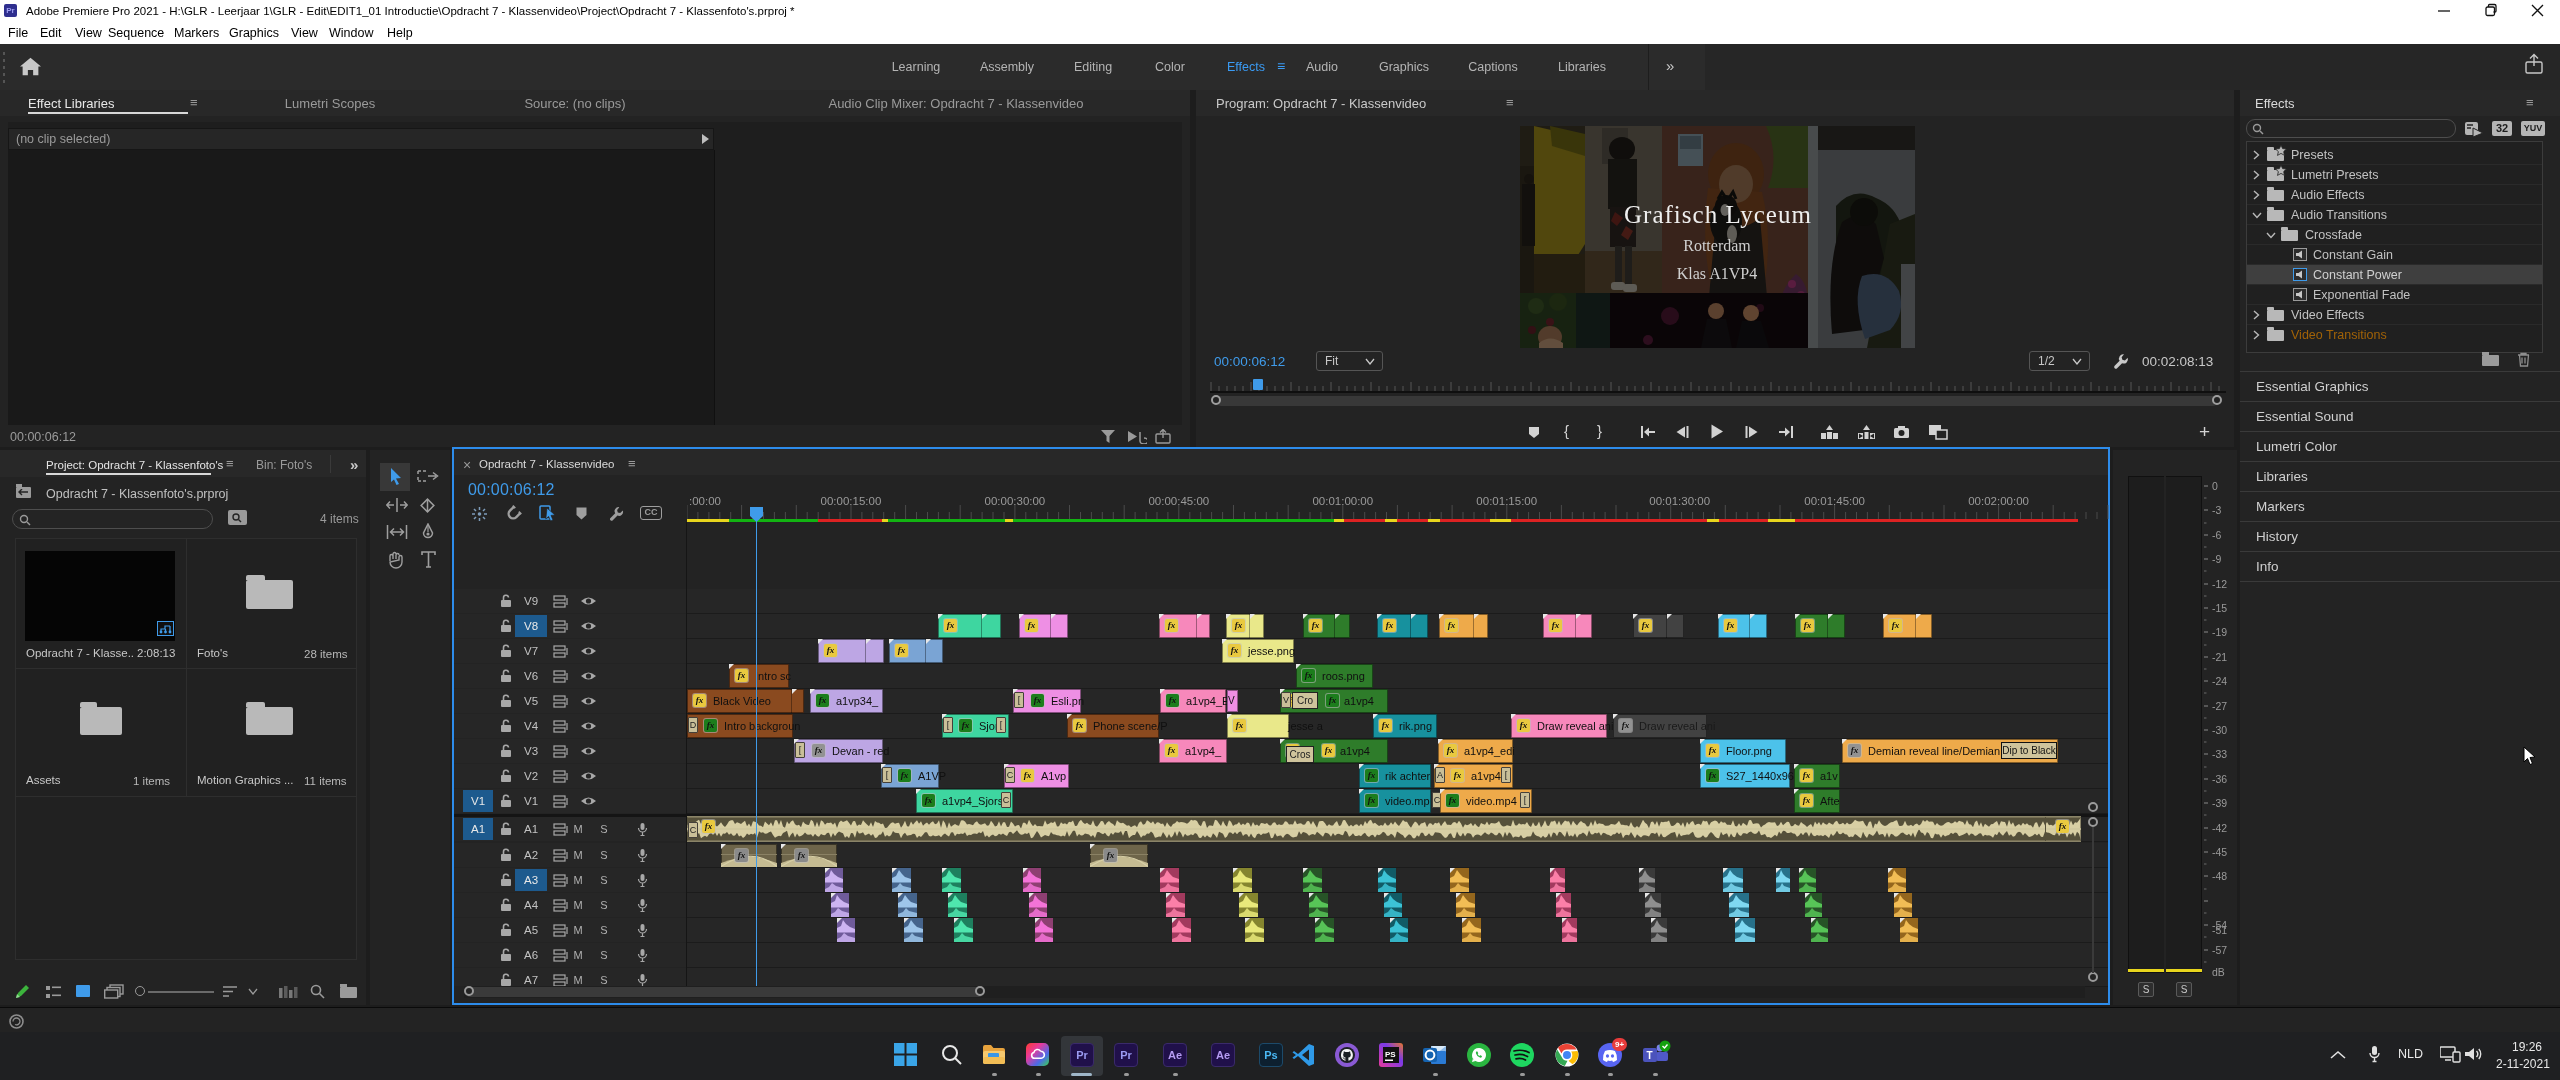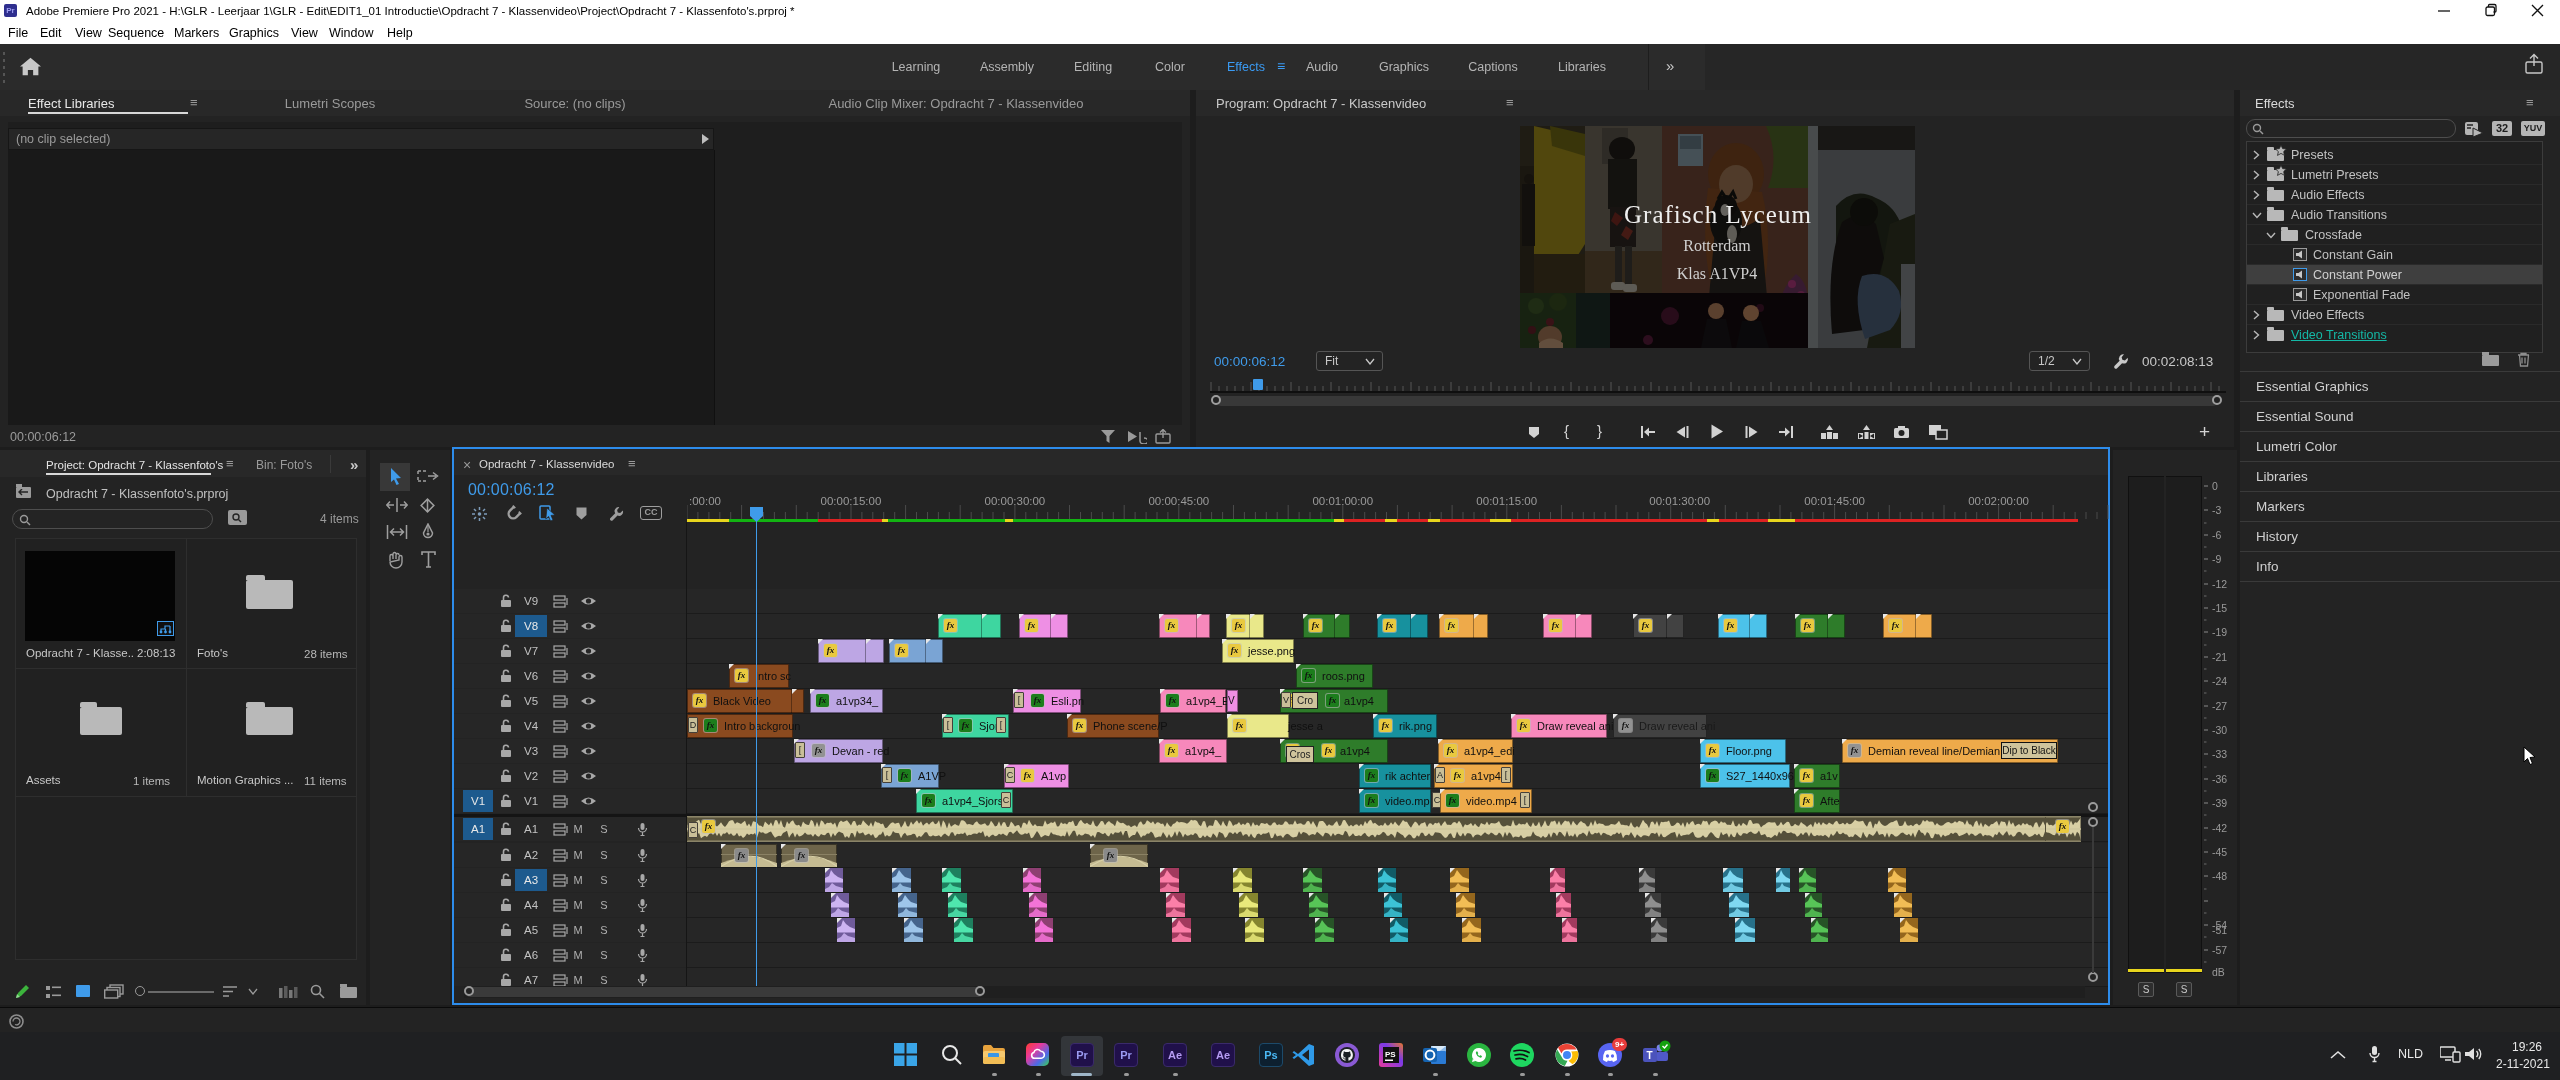--- a/index.html
+++ b/index.html
@@ -444,21 +444,21 @@
     <path d="M2 1 L6.5 5 L2 9" stroke="#b8b8b8" stroke-width="1.4" fill="none"></path>
   </svg>
 <div class="abs" style="left:2267px;top:310px;width:17px;height:11px;background:#b8b8b8;border-radius:1px;"></div>
 <div class="abs" style="left:2267px;top:307px;width:7px;height:3px;background:#b8b8b8;border-radius:1px 1px 0 0;"></div>
 <div class="txt" style="left:2291px;top:308px;font-size:12.5px;color:#c2c2c2;">Video Effects</div>
 <svg class="abs" style="left:2252px;top:330px" width="8" height="10">
     <path d="M2 1 L6.5 5 L2 9" stroke="#b8b8b8" stroke-width="1.4" fill="none"></path>
   </svg>
 <div class="abs" style="left:2267px;top:330px;width:17px;height:11px;background:#b8b8b8;border-radius:1px;"></div>
 <div class="abs" style="left:2267px;top:327px;width:7px;height:3px;background:#b8b8b8;border-radius:1px 1px 0 0;"></div>
-<div class="txt" style="left:2291px;top:328px;font-size:12.5px;color:#14b8a6;text-decoration:underline;">Video Transitions</div>
+<div class="txt" style="left:2291px;top:328px;font-size:12.5px;color:#a16207;">Video Transitions</div>
 <div class="abs" style="left:2247px;top:164px;width:295px;height:1px;background:#2a2a2a;"></div>
 <div class="abs" style="left:2247px;top:184px;width:295px;height:1px;background:#2a2a2a;"></div>
 <div class="abs" style="left:2247px;top:204px;width:295px;height:1px;background:#2a2a2a;"></div>
 <div class="abs" style="left:2247px;top:224px;width:295px;height:1px;background:#2a2a2a;"></div>
 <div class="abs" style="left:2247px;top:244px;width:295px;height:1px;background:#2a2a2a;"></div>
 <div class="abs" style="left:2247px;top:264px;width:295px;height:1px;background:#2a2a2a;"></div>
 <div class="abs" style="left:2247px;top:284px;width:295px;height:1px;background:#2a2a2a;"></div>
 <div class="abs" style="left:2247px;top:304px;width:295px;height:1px;background:#2a2a2a;"></div>
 <div class="abs" style="left:2247px;top:324px;width:295px;height:1px;background:#2a2a2a;"></div>
 <div class="abs" style="left:2482px;top:355px;width:17px;height:11px;background:#9a9a9a;border-radius:1px;"></div>

